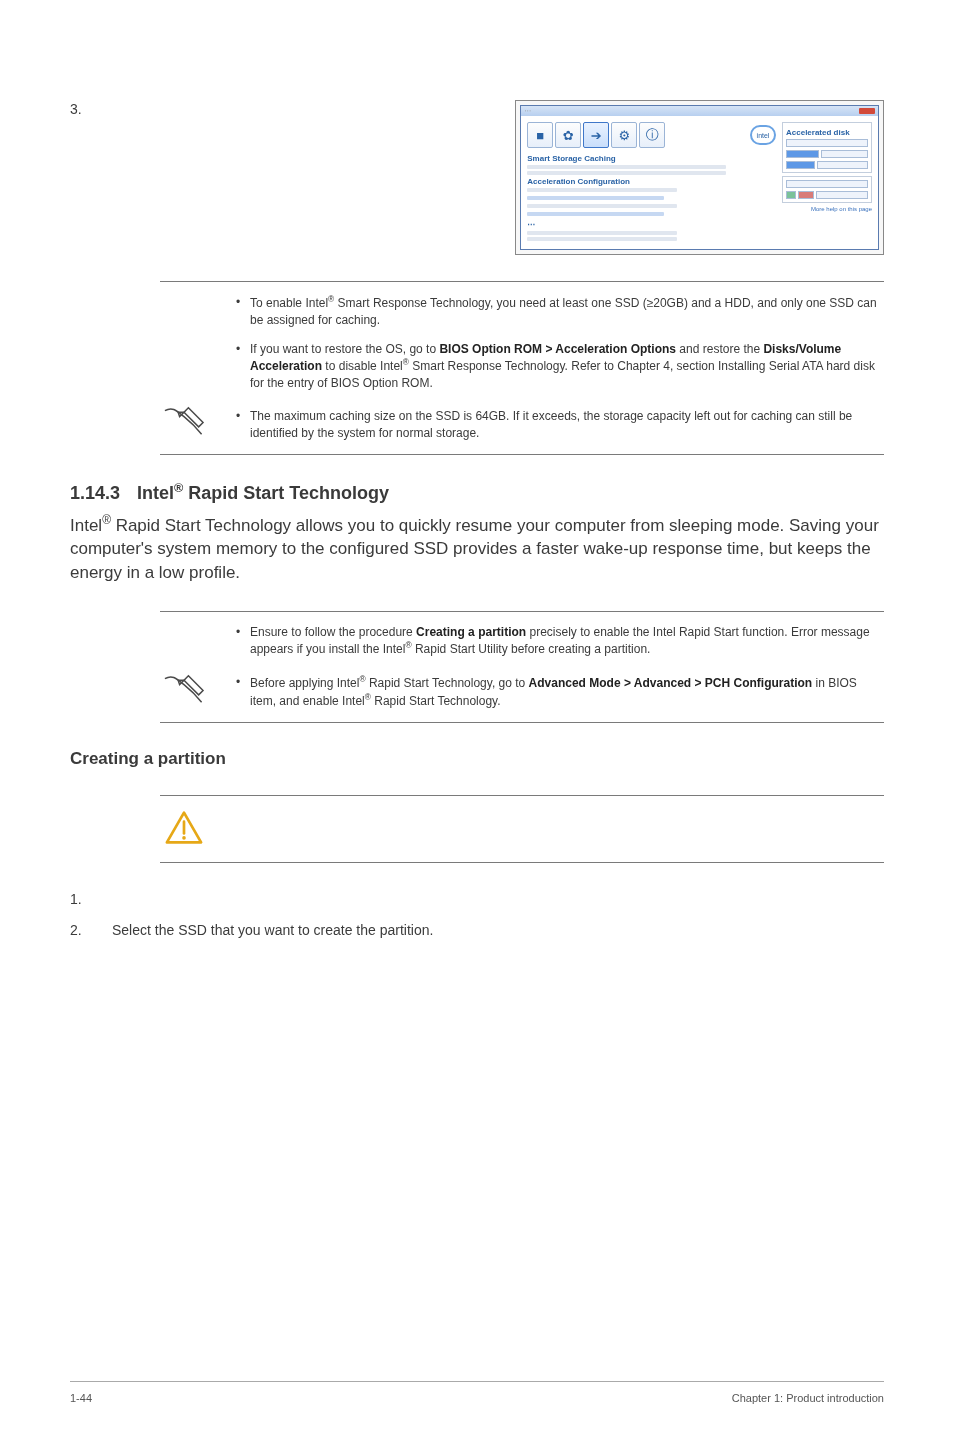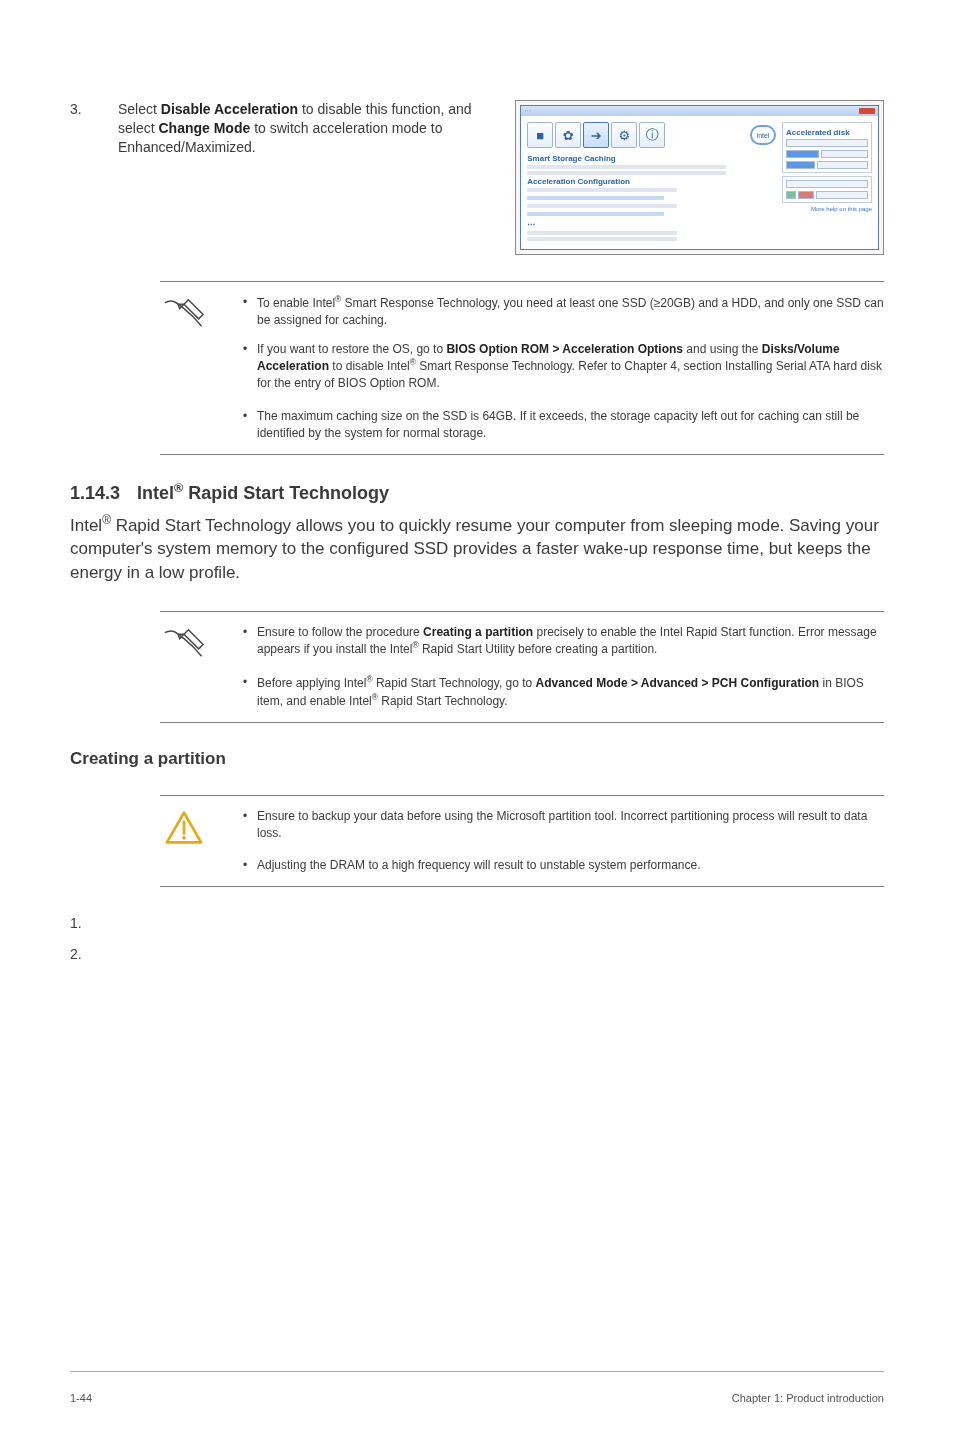--- a/index.html
+++ b/index.html
@@ -92,25 +92,26 @@
   .mw-bar { display:flex; align-items:center; gap:2px; }
   .mw-bar .seg { height:8px; flex:1; border:1px solid #a9bdd8; background:#eef3fb; }
   .mw-bar .seg.blue { background:#5d98e6; }
   .mw-bar .seg.green { background:#7ac29a; }
   .mw-bar .seg.red { background:#d87b78; }
   .mw-more { text-align:right; color:#3b72bd; font-size:6px; margin-top:2px; }
 
   
   .note-block {
     display: flex;
-    gap: 35px;
+    gap: 28px;
     border-top: 1px solid #7a7a7a;
     border-bottom: 1px solid #7a7a7a;
     padding: 12px 0 12px 0;
     margin: 26px 0 26px 90px;
+    align-items: flex-end;
   }
   .note-block.no-left { margin-left: 90px; }
 
   .icon-col {
     flex: 0 0 48px;
     display: flex;
     align-items: flex-start;
     justify-content: center;
     padding-top: 2px;
   }
@@ -166,43 +167,40 @@
   }
   .num-list .n { flex: 0 0 20px; }
 
   
   .footer {
     position: absolute;
     bottom: 34px;
     left: 70px;
     right: 70px;
     border-top: 1px solid #aaa;
-    padding-top: 20px;
+    padding-top: 10px;
     font-size: 11px;
     color: #555;
     display: flex;
     justify-content: space-between;
   }
 
   
   .pencil-icon svg { width: 44px; height: 34px; }
   .caution-icon svg { width: 40px; height: 36px; }
 
   b, strong { font-weight: bold; color: #222; }
 </style>
 </head>
 <body>
 
 <div class="two-col">
   <div class="left-col">
     <div class="step-row">
       <div class="step-num">3.</div>
-      <div>
-        <span>Select </span><b>Disable Acceleration</b><span> to disable this function, and select </span><b>Change Mode</b><span> to switch acceleration mode to Enhanced/Maximized.</span>
-      </div>
     </div>
   </div>
 
   <div class="right-col">
     <div class="mini-window">
       <div class="mw-titlebar">
         <span>⋯</span>
         <span class="mw-close"></span>
       </div>
       <div class="mw-body">
@@ -268,21 +266,21 @@
         <path d="M30 10 L24 16 L22 10 Z" fill="none" stroke="#4a4a4a" stroke-width="2"></path>
       </svg>
     </span>
   </div>
   <div class="bullets">
     <ul>
       <li>
         <span>To enable Intel</span><span class="sup">®</span><span> Smart Response Technology, you need at least one SSD (≥20GB) and a HDD, and only one SSD can be assigned for caching.</span>
       </li>
       <li>
-        <span>If you want to restore the OS, go to </span><b>BIOS Option ROM &gt; Acceleration Options</b><span> and using the </span><b>Disks/Volume Acceleration</b><span> to disable Intel</span><span class="sup">®</span><span> Smart Response Technology. Refer to Chapter 4, section Installing Serial ATA hard disk for the entry of BIOS Option ROM.</span>
+        <span>If you want to restore the OS, go to </span><b>BIOS Option ROM &gt; Acceleration Options</b><span> and restore the </span><b>Disks/Volume Acceleration</b><span> to disable Intel</span><span class="sup">®</span><span> Smart Response Technology. Refer to Chapter 4, section Installing Serial ATA hard disk for the entry of BIOS Option ROM.</span>
       </li>
       <li>The maximum caching size on the SSD is 64GB. If it exceeds, the storage capacity left out for caching can still be identified by the system for normal storage.</li>
     </ul>
   </div>
 </div>
 
 <h2 class="section-h">
   <span class="num">1.14.3</span><span>Intel</span><span class="sup">®</span><span> Rapid Start Technology</span>
 </h2>
 
@@ -317,33 +315,28 @@
 <div class="note-block no-left">
   <div class="icon-col">
     <span class="caution-icon">
       <svg viewBox="0 0 44 40">
         <path d="M22 3 L41 36 L3 36 Z" fill="none" stroke="#e6a817" stroke-width="3" stroke-linejoin="round"></path>
         <line x1="22" y1="13" x2="22" y2="26" stroke="#e6a817" stroke-width="3" stroke-linecap="round"></line>
         <circle cx="22" cy="31" r="2" fill="#e6a817"></circle>
       </svg>
     </span>
   </div>
-  <div class="bullets">
-    <ul>
-      <li>Ensure to backup your data before using the Microsoft partition tool. Incorrect partitioning process will result to data loss.</li>
-      <li>Adjusting the DRAM to a high frequency will result to unstable system performance.</li>
-    </ul>
-  </div>
 </div>
 
 <div class="num-list">
   <div class="num-item">
     <div class="n">1.</div>
   </div>
   <div class="num-item">
     <div class="n">2.</div>
+    <div>Select the SSD that you want to create the partition.</div>
   </div>
 </div>
 
 <div class="footer">
   <span>1-44</span>
   <span>Chapter 1: Product introduction</span>
 </div>
 
 </body></html>

